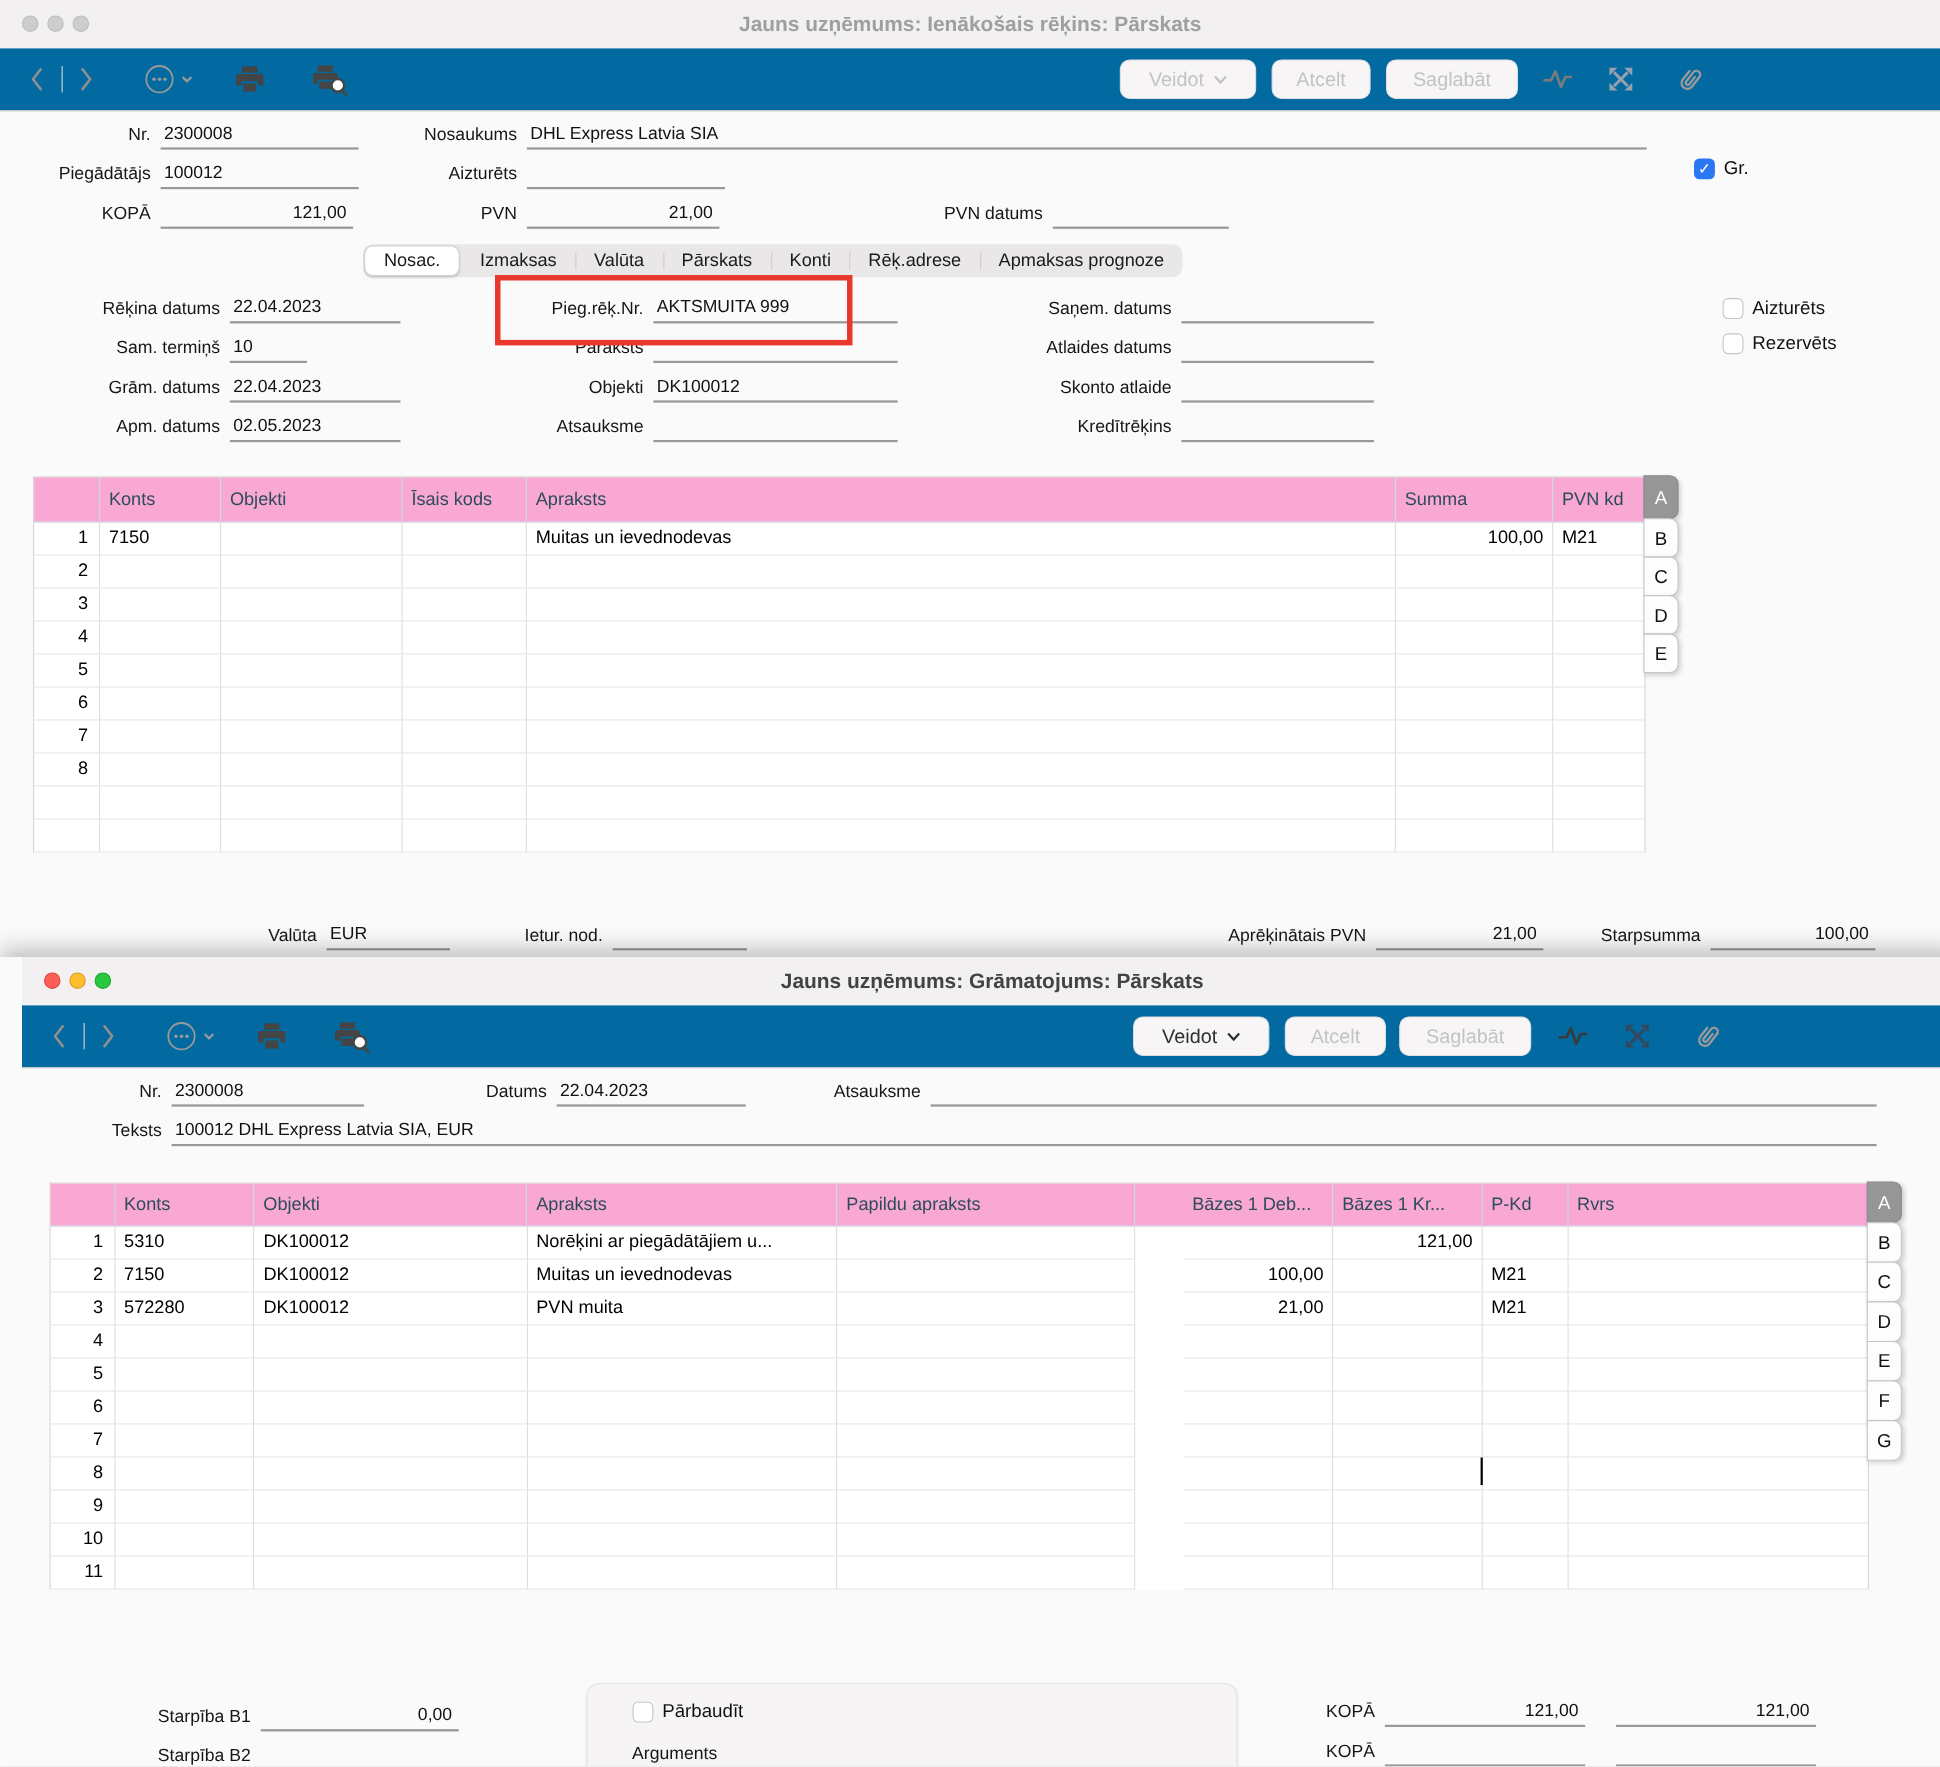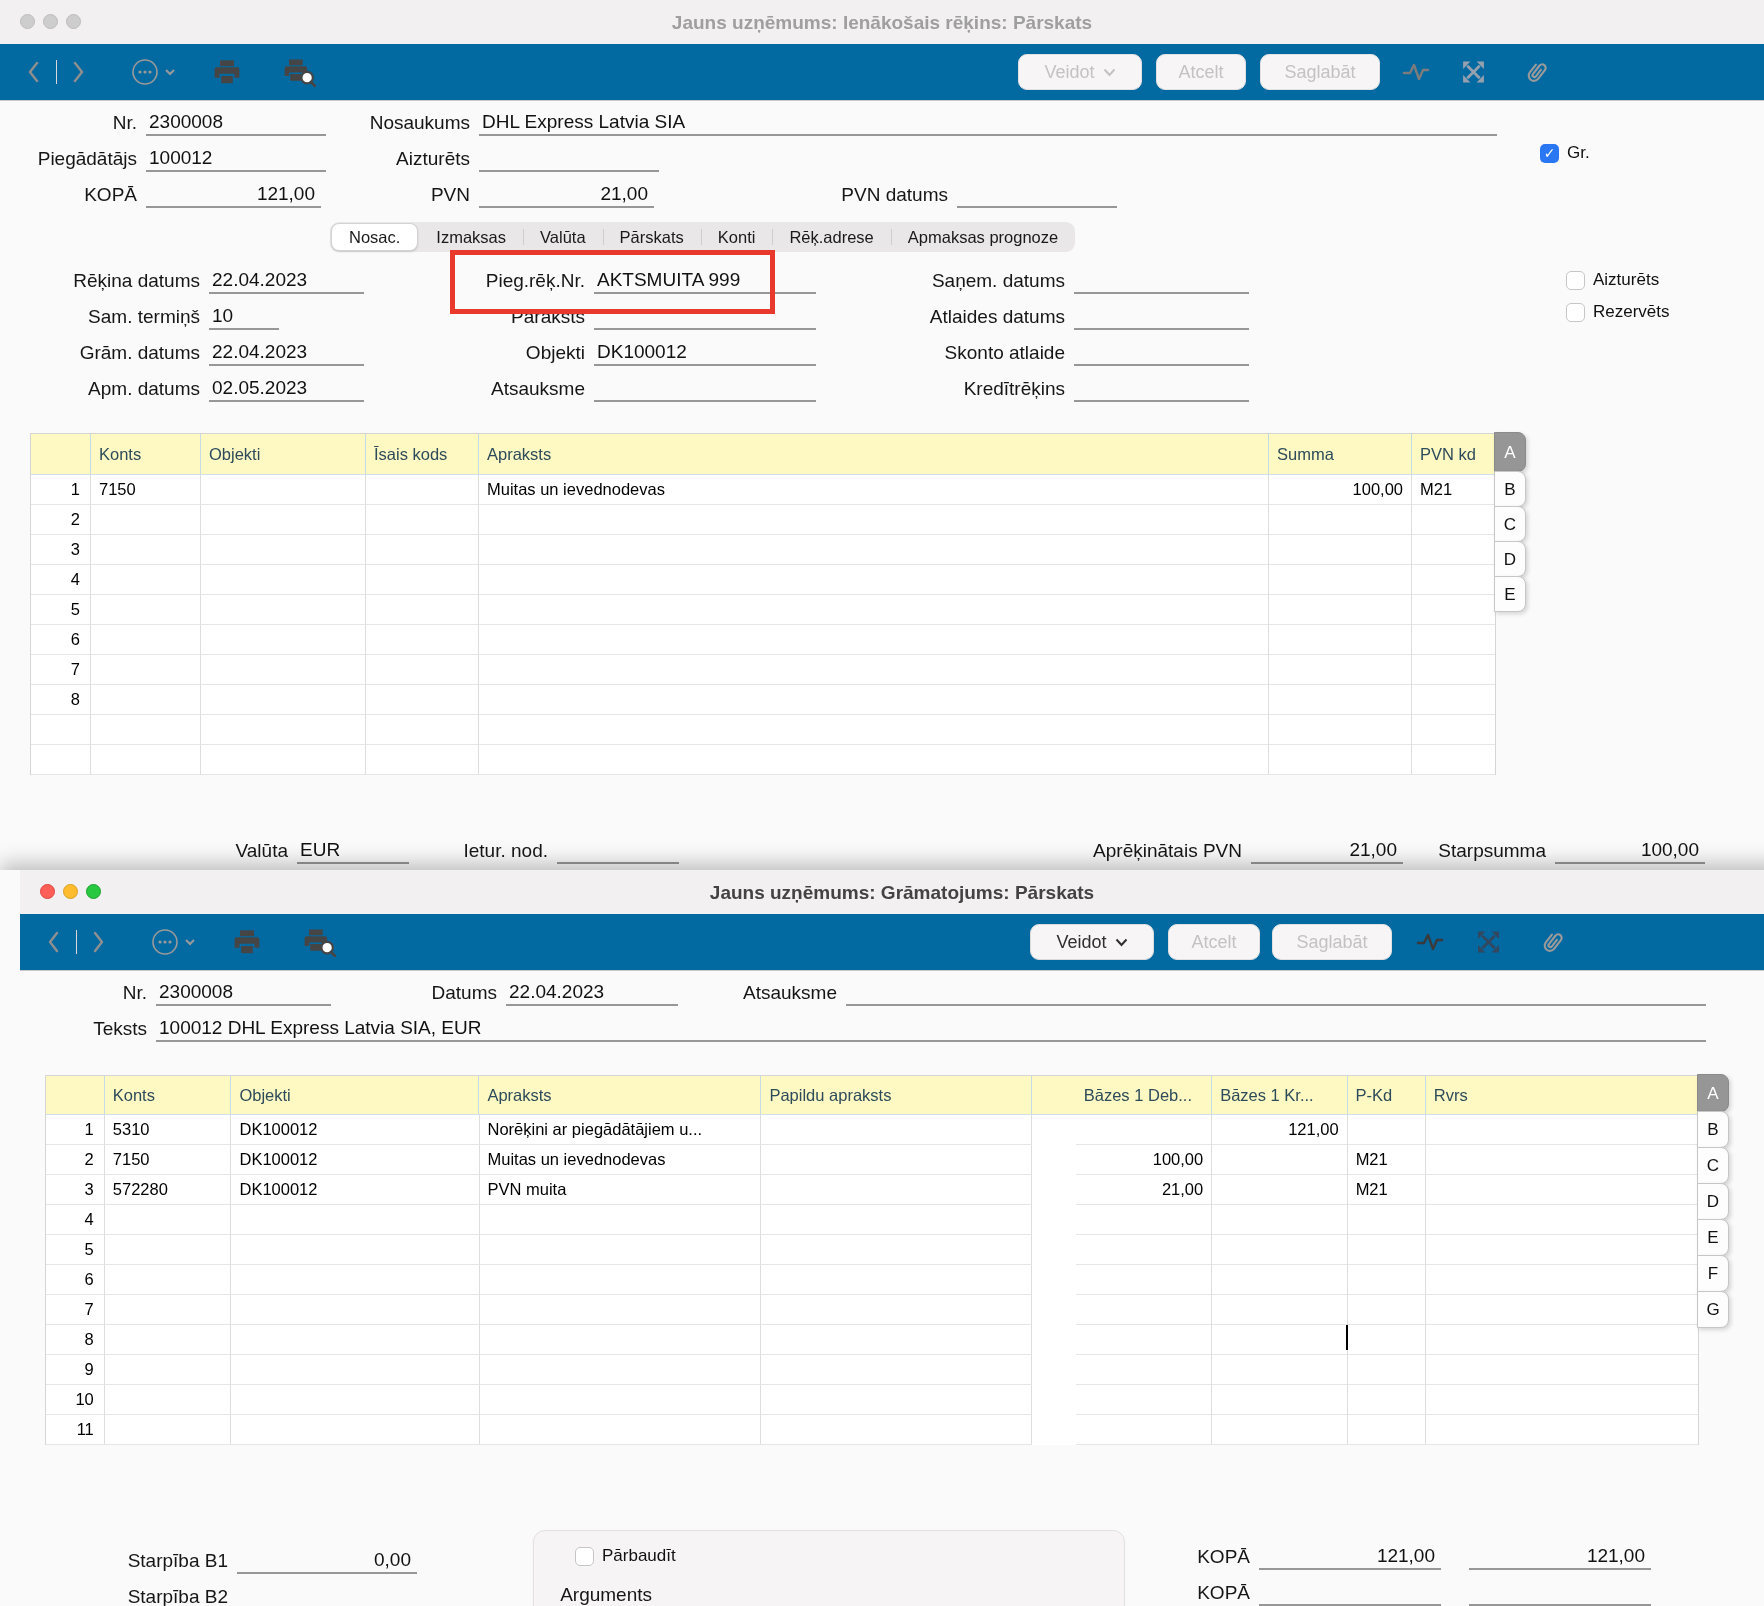--- a/index.html
+++ b/index.html
@@ -27,40 +27,40 @@
 
   .toolbar{position:relative;height:56px;background:#0369a1;border-bottom:1px solid #c9c7c7;}
   .ti{position:absolute;top:50%;transform:translateY(-50%);display:flex;align-items:center;justify-content:center;}
   .vsep{position:absolute;top:16px;width:1px;height:24px;background:#d9d7d7;}
   .btn{position:absolute;top:10px;height:36px;border:1px solid #e2e0e0;border-radius:9px;background:#f7f5f5;
        font-size:18px;display:flex;align-items:center;justify-content:center;gap:8px;box-sizing:border-box;white-space:nowrap;}
   .btn.gray{color:#c4c2c2;}
   .btn.dark{color:#2f2f2f;border-color:#dcdada;}
 
   
-  .fld{position:absolute;height:32px;display:flex;align-items:flex-end;font-size:19px;white-space:nowrap;}
+  .fld{position:absolute;height:32px;display:flex;align-items:flex-end;font-size:16px;white-space:nowrap;}
   .lbl{text-align:right;padding-right:9px;line-height:26px;color:#161616;}
   .val{border-bottom:2px solid #979797;line-height:24px;height:26px;box-sizing:border-box;padding:0 3px 0 3px;overflow:hidden;}
   .val.num{text-align:right;padding-right:6px;}
 
   .cb{width:19px;height:19px;border:1.5px solid #c6c6c6;border-radius:5px;background:#fff;box-sizing:border-box;flex:0 0 auto;}
   .cb.checked{background:#2a77f4;border:none;display:flex;align-items:center;justify-content:center;}
   .cb.checked span{color:#fff;font-size:14px;font-weight:bold;line-height:1;}
   .cbrow{position:absolute;display:flex;align-items:center;gap:8px;font-size:17px;}
 
   
   .tabs{position:absolute;height:30px;display:flex;background:#e9e7e7;border-radius:9px;align-items:stretch;text-align:right;}
   .tab{padding:0 17px;line-height:30px;font-size:16.5px;color:#1a1a1a;position:relative;}
   .tab.sep::before{content:'';position:absolute;left:0;top:7px;bottom:7px;width:1px;background:#cfcdcd;}
   .tab.active{background:#fff;border:1px solid #d4d2d2;border-radius:8px;margin:1px 1px;line-height:26px;
               box-shadow:0 1px 2px rgba(0,0,0,.14);}
 
   
   .tbl{position:absolute;background:#fff;border:1px solid #d5d5d5;border-bottom:none;box-sizing:content-box;}
-  .thead{display:flex;background:#fef9c3;border-bottom:1px solid #cfe0ec;}
+  .thead{display:flex;background:#f9a8d4;border-bottom:1px solid #cfe0ec;}
   .th{box-sizing:border-box;padding:0 8px;color:#2e4b5a;font-size:16.5px;border-right:1px solid #c6dbe8;overflow:hidden;white-space:nowrap;}
   .th:last-child{border-right:none;}
   .tr{display:flex;}
   .td{box-sizing:border-box;padding:0 8px;font-size:16.5px;color:#000;border-right:1px solid #dedede;
       border-bottom:1px solid #e6e6e6;overflow:hidden;white-space:nowrap;}
   .td:last-child{border-right:none;}
   .rn{text-align:right;padding-right:10px;}
   .num{text-align:right;}
   .t1 .th{height:40px;line-height:40px;}
   .t1 .td{height:30px;line-height:29px;}

